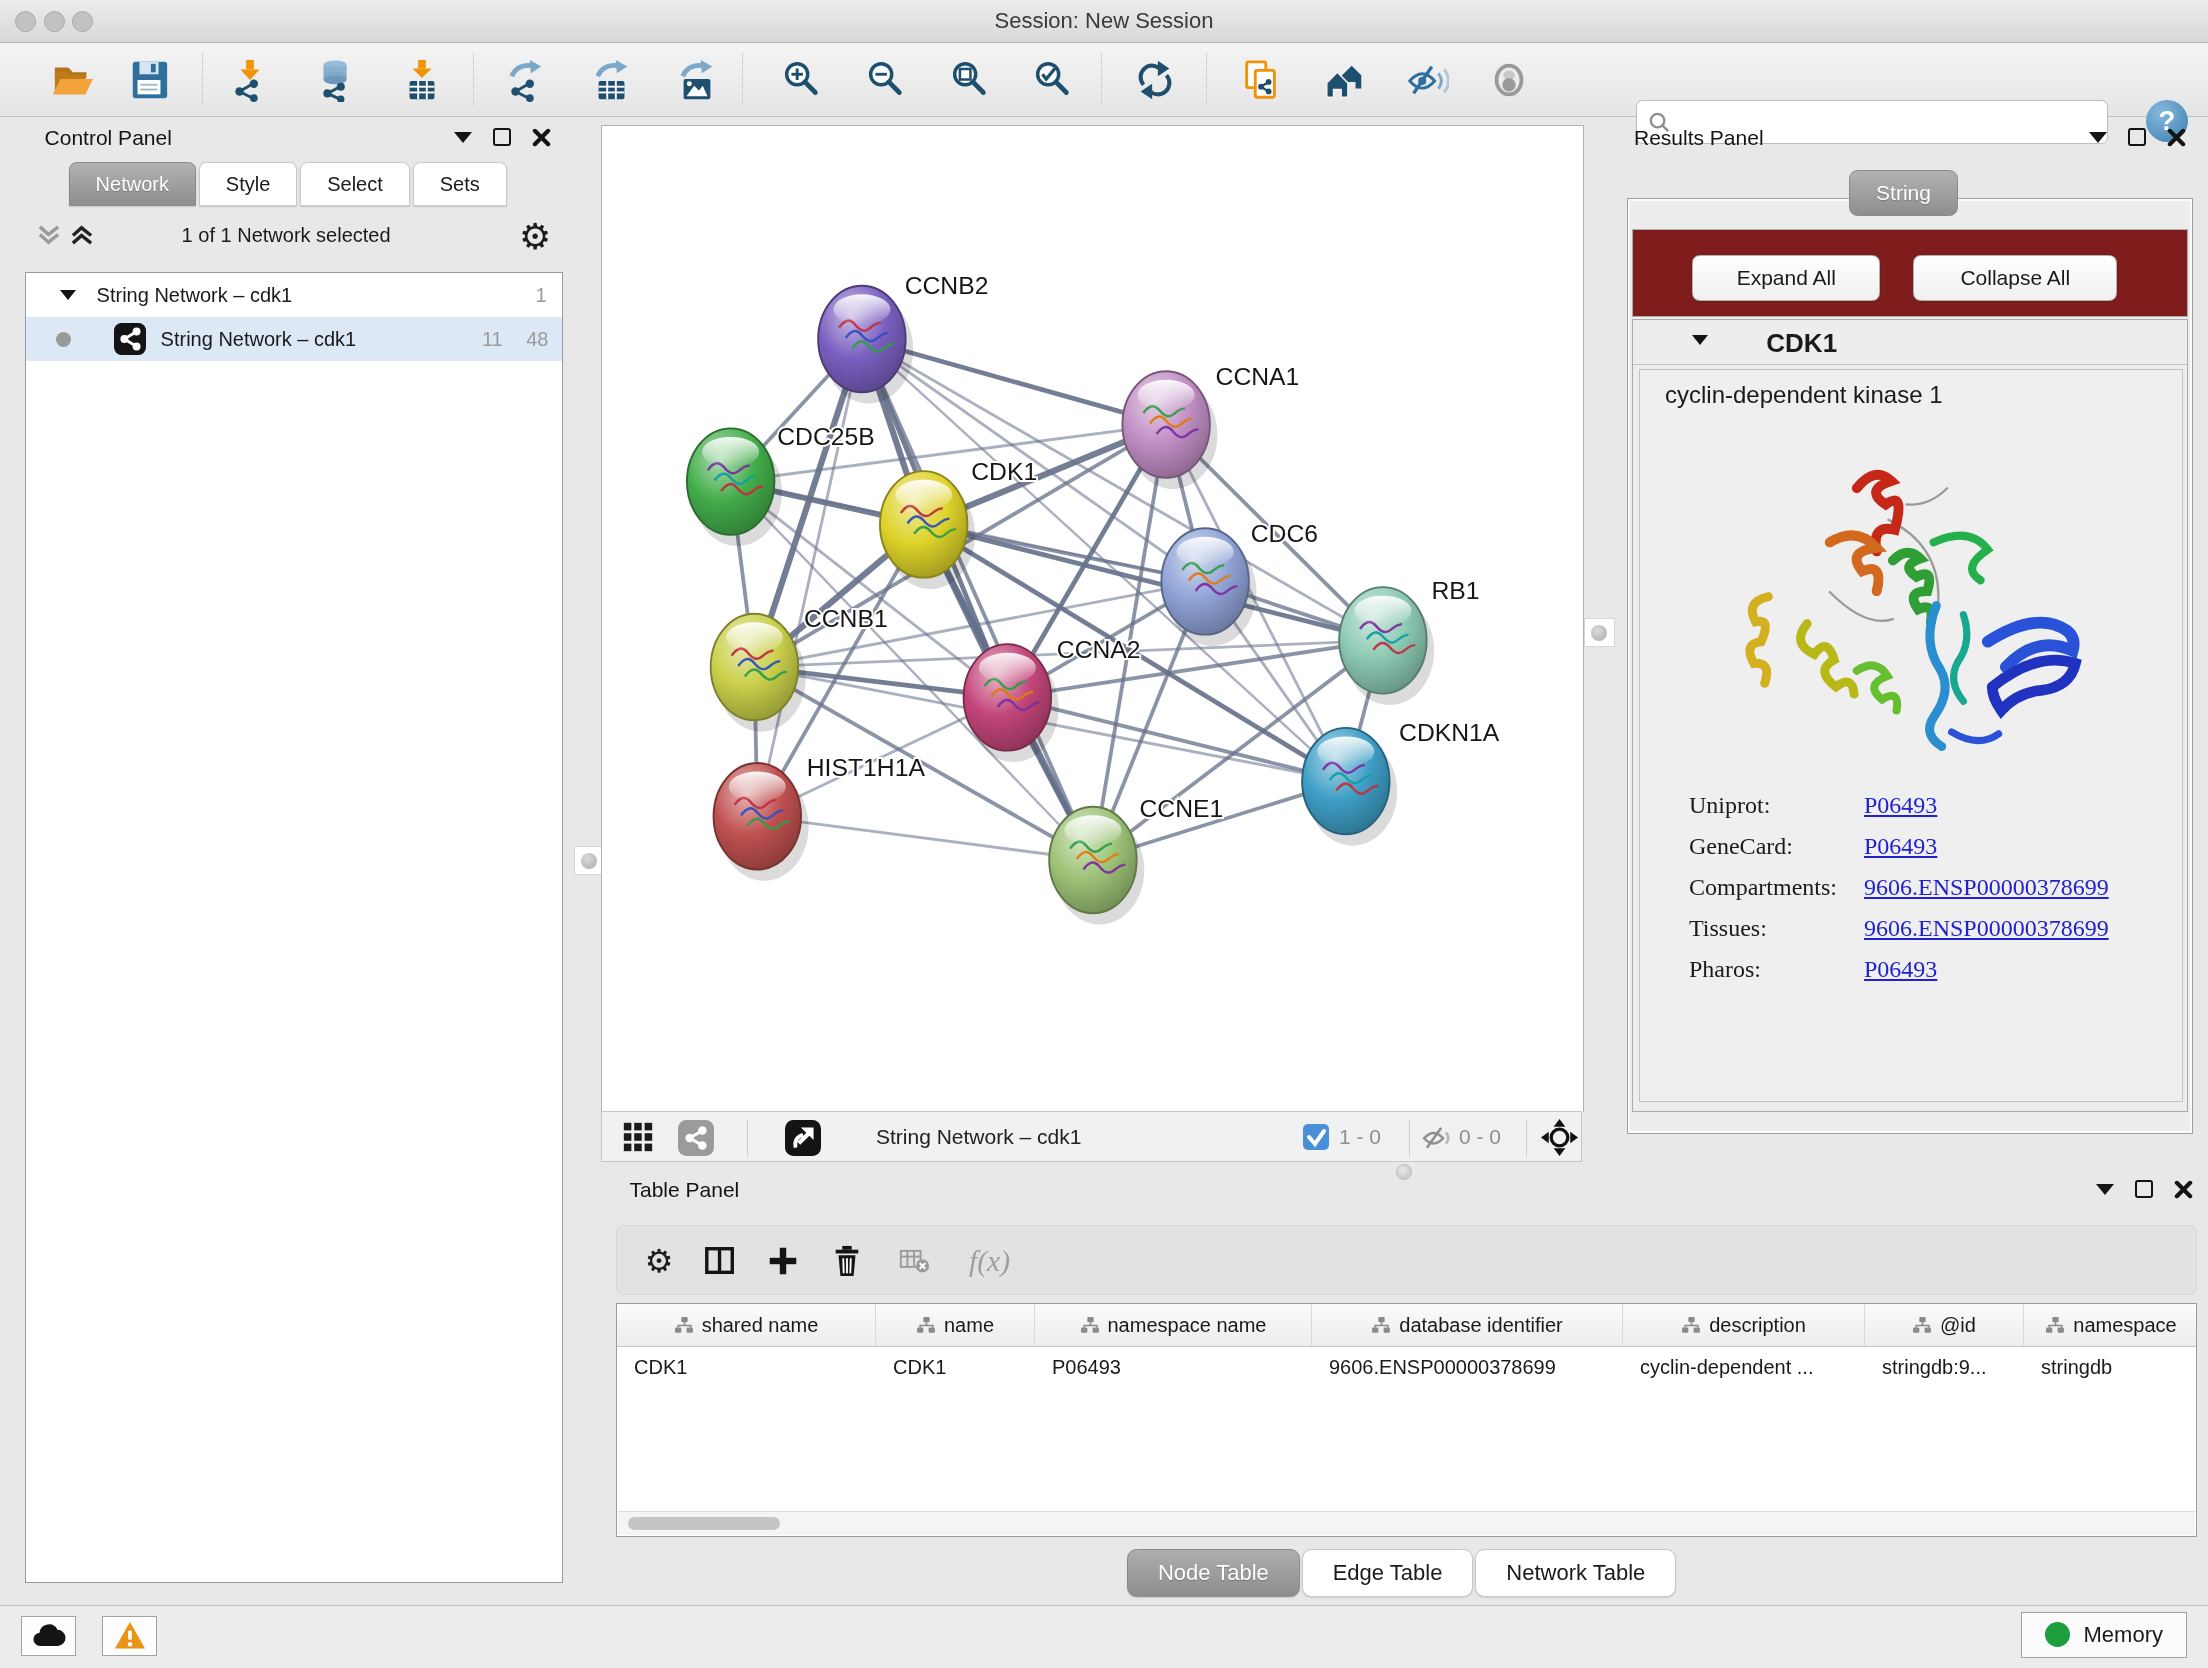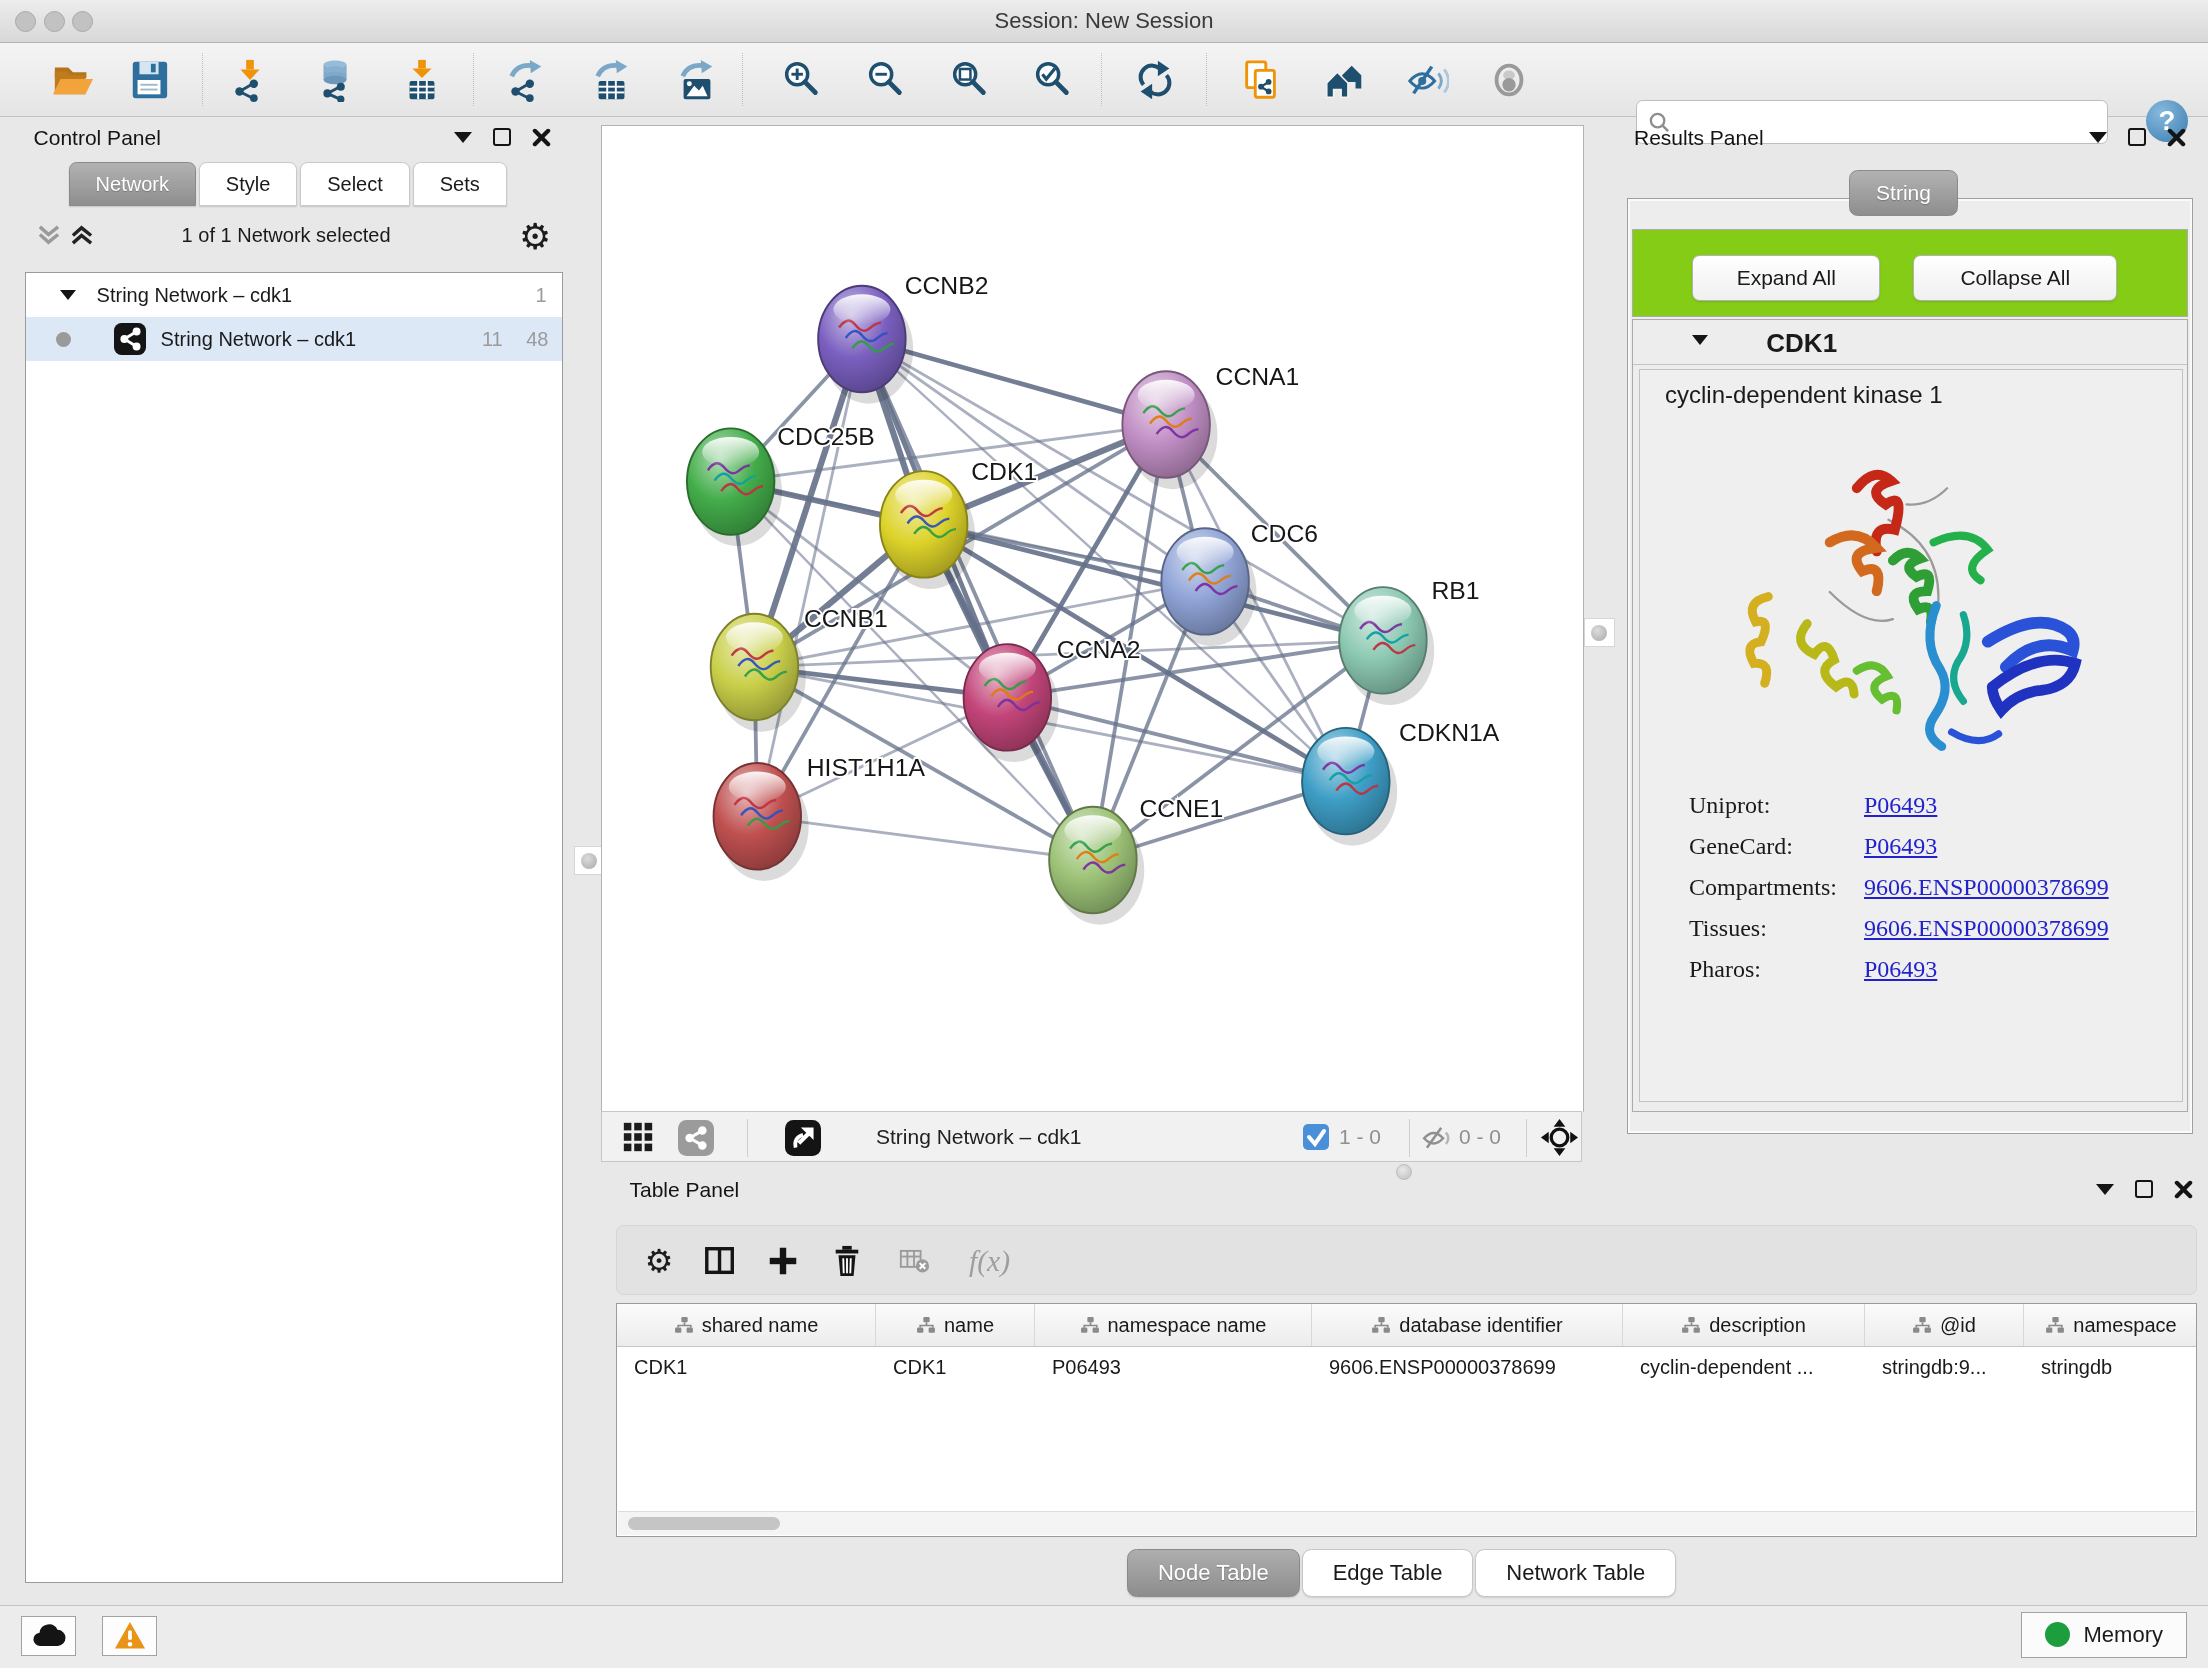--- a/index.html
+++ b/index.html
@@ -24,21 +24,21 @@
   .help-btn{position:absolute;left:2146px;top:57px;width:42px;height:42px;border-radius:50%;
             background:radial-gradient(circle at 35% 30%,#85b9de,#3c7dad);color:#fff;font-size:27.6px;
             font-weight:bold;text-align:center;line-height:42px;}
   
   .panel-title{font-size:21px;color:#141414;}
   .win-icons{position:absolute;display:flex;align-items:center;gap:21px;}
   .wdd{width:0;height:0;border-left:9.5px solid transparent;border-right:9.5px solid transparent;border-top:11.4px solid #141414;}
   .wsq{width:14.3px;height:14.3px;border:2.9px solid #141414;border-radius:2.9px;}
   
   .control-panel{position:absolute;left:7.6px;top:122px;width:557px;height:1463px;}
-  .cp-header{position:absolute;left:5px;top:0;right:0;height:36px;}
+  .cp-header{position:absolute;left:16px;top:0;right:0;height:36px;}
   .cp-tabs{position:absolute;left:61px;top:40px;display:flex;gap:2.9px;z-index:2;}
   .cptab{height:42px;padding:0 26px;display:flex;align-items:center;font-size:20px;background:#fff;
          border:1px solid #c9c9c9;border-radius:7.6px 7.6px 0 0;box-shadow:0 1px 1.9px rgba(0,0,0,.15);}
   .cptab.active{background:linear-gradient(#b2b2b2,#8e8e8e);border-color:#8a8a8a;color:#fff;
                 text-shadow:0 1px 1px rgba(0,0,0,.25);}
   .cp-subbar{position:absolute;left:0;top:91px;right:0;height:48px;}
   .cp-status{position:absolute;left:105px;right:105px;top:11.4px;text-align:center;font-size:20px;}
   .cp-listbox{position:absolute;left:17px;right:1.9px;top:150px;bottom:1.9px;background:#fff;border:1.9px solid #9a9a9a;}
   .tree-row{position:relative;height:44px;display:flex;align-items:center;font-size:20px;}
   .tree-row.selected{background:#dde8f7;}
@@ -61,21 +61,21 @@
                 display:flex;align-items:center;justify-content:center;}
   .split-handle i{display:block;width:16px;height:16px;border-radius:50%;
                   background:radial-gradient(circle at 40% 35%,#dcdcdc,#a8a8a8);}
   
   .results-panel{position:absolute;left:1617px;top:122px;width:584px;height:1024px;}
   .rp-tab{position:absolute;left:232px;top:48px;width:107px;height:44px;border-radius:8.6px;z-index:2;
           background:linear-gradient(#b2b2b2,#8e8e8e);border:1px solid #8a8a8a;color:#fff;font-size:21px;
           display:flex;align-items:center;justify-content:center;text-shadow:0 1px 1px rgba(0,0,0,.25);}
   .rp-box{position:absolute;left:9.5px;right:7.6px;top:76px;height:934px;background:#ededed;
           border:1px solid #9f9f9f;box-shadow:inset 0 0 0 1.9px #fafafa;}
-  .rp-expandbox{position:absolute;left:4.8px;right:4.8px;top:30px;height:86px;border:1px solid #ababab;background:#84cc16;}
+  .rp-expandbox{position:absolute;left:4.8px;right:4.8px;top:30px;height:86px;border:1px solid #ababab;background:#7f1d1d;}
   .rp-btn{position:absolute;top:25px;height:44px;border:1px solid #b3b3b3;border-radius:7.6px;
           background:linear-gradient(#ffffff,#f0f0f0);font-size:21px;display:flex;align-items:center;
           justify-content:center;box-shadow:0 1px 1.9px rgba(0,0,0,.12);}
   .rp-cdk1{position:absolute;left:4.8px;right:4.8px;top:120px;bottom:21px;border:1px solid #ababab;background:#ededed;}
   .cdk1-header{position:absolute;left:0;right:0;top:0;height:44px;border-bottom:1px solid #c4c4c4;}
   .cdk1-name{position:absolute;left:133px;top:7.6px;font-size:26px;font-weight:bold;}
   .cdk1-inner{position:absolute;left:5.7px;right:3.8px;top:49px;bottom:8.6px;border:1px solid #c2c2c2;
               background:#efefef;overflow:hidden;}
   .cdk1-desc{padding:11.4px 0 0 25px;font-size:24px;}
   .protein-wrap{margin:25px auto 0 auto;width:380px;height:354px;}

